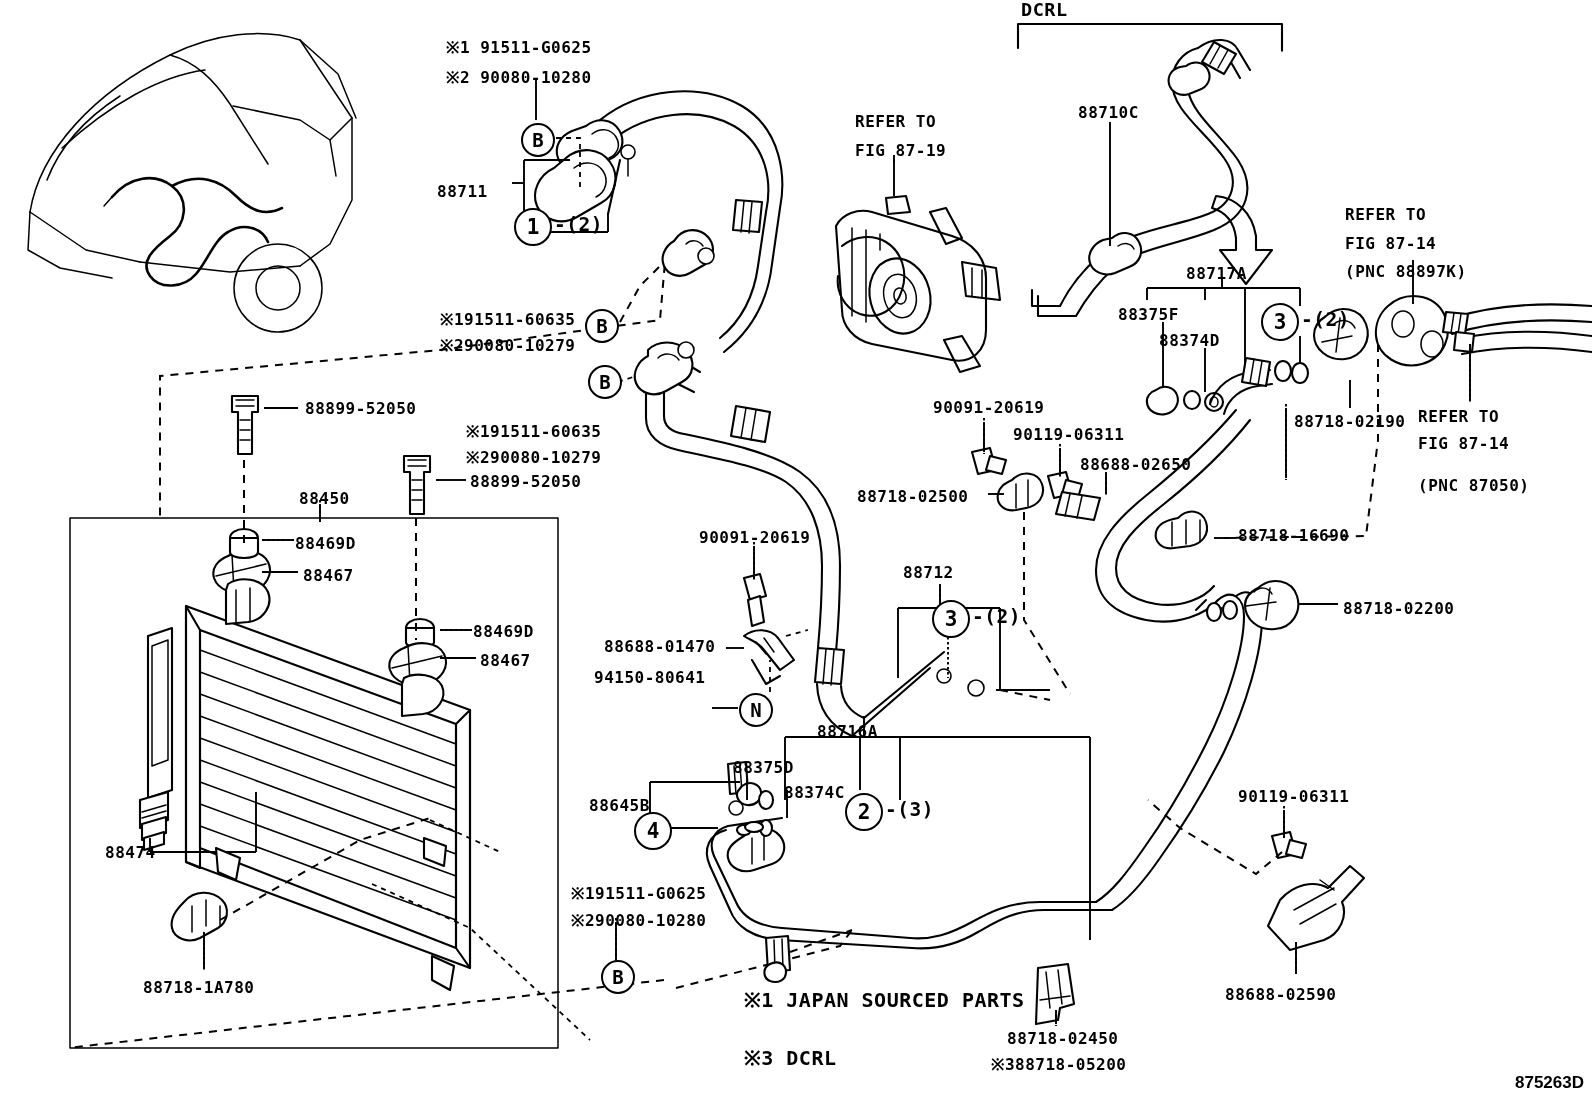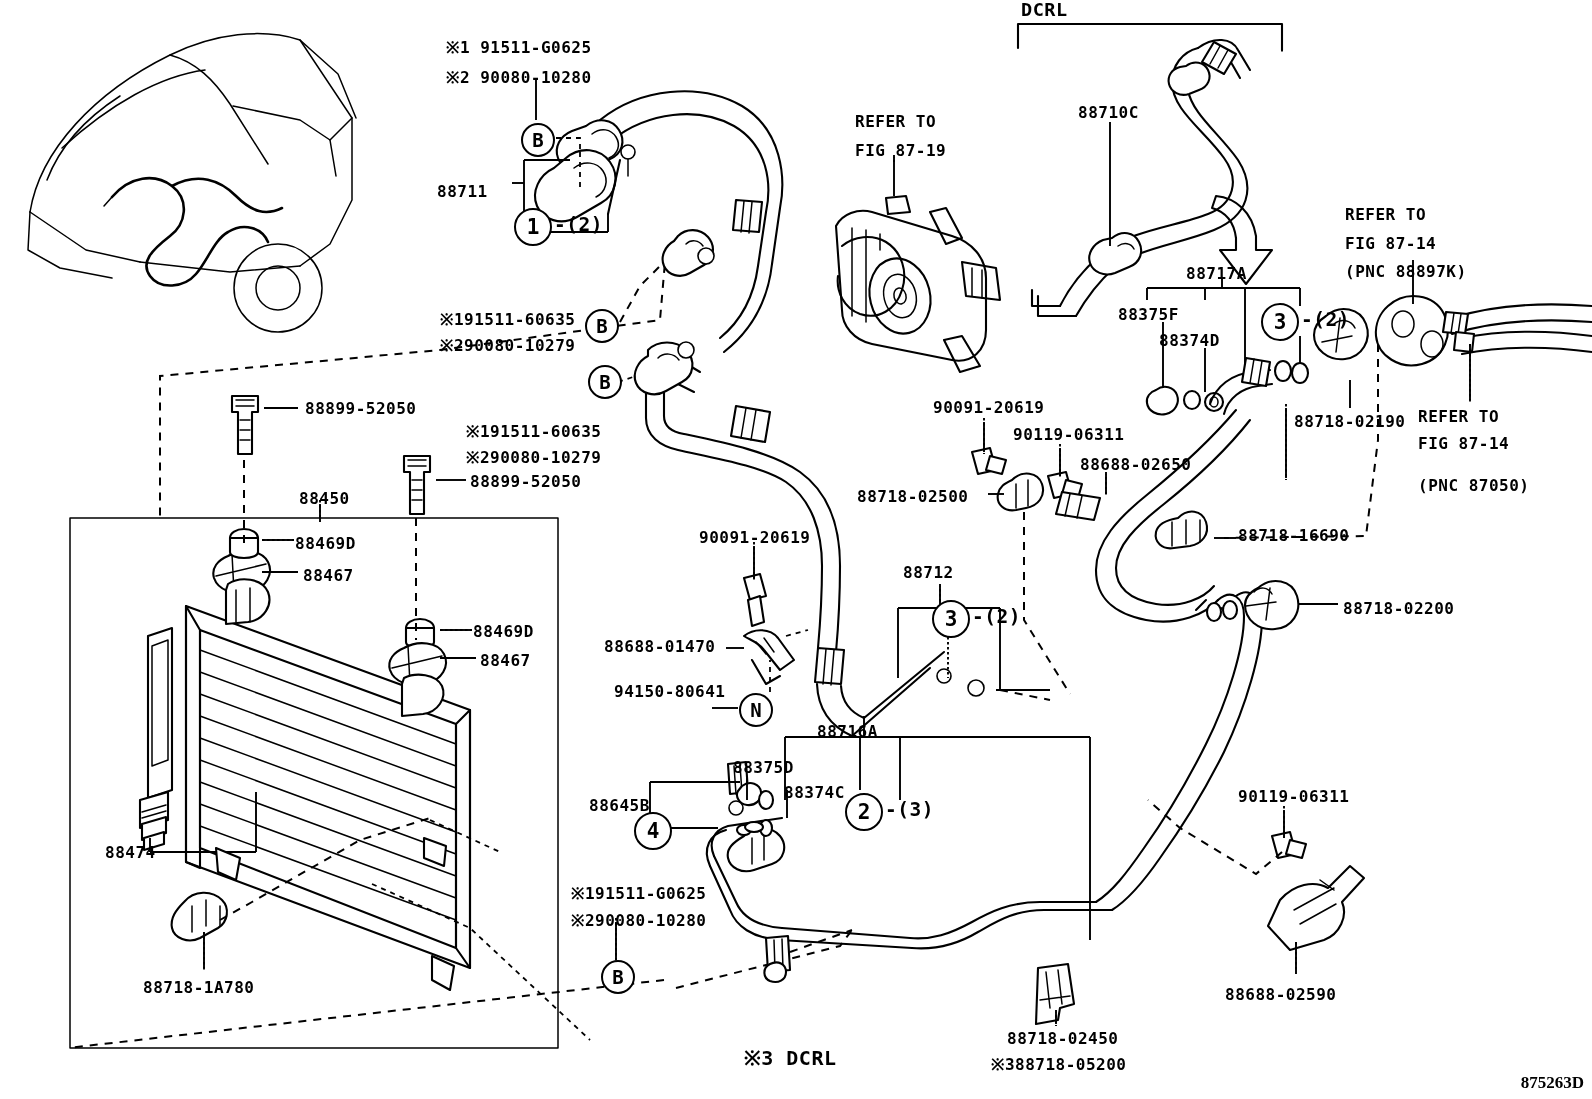--- a/index.html
+++ b/index.html
@@ -7,21 +7,21 @@
        font-family:"DejaVu Sans Mono","Liberation Mono",monospace;color:#000;}
   #stage{position:absolute;inset:0;width:1592px;height:1099px;}
   svg#art{position:absolute;left:0;top:0;width:1592px;height:1099px;}
   .lbl{position:absolute;white-space:nowrap;font-weight:bold;letter-spacing:0.5px;
        font-family:"DejaVu Sans Mono","Liberation Mono",monospace;color:#000;line-height:1.25;}
   .s22{font-size:16px;}
   .s20{font-size:19.5px;}
   .s19{font-size:18.5px;}
   .note{font-size:20px;font-weight:bold;}
   .figno{position:absolute;right:8px;bottom:6px;font-size:17px;font-weight:bold;
-         font-family:Liberation Serif, serif;margin-top:36px;}
+         font-family:Liberation Sans, sans-serif;margin-top:36px;}
   .cball{position:absolute;border:2.5px solid #000;border-radius:50%;
          display:flex;align-items:center;justify-content:center;
          font-weight:bold;background:#fff;}
   .cb34{width:34px;height:34px;font-size:21px;}
   .cb30{width:30px;height:30px;font-size:19px;}
 </style>
 </head>
 <body>
 
 <div id="stage">
@@ -466,21 +466,21 @@
       <div class="lbl s22" style="left: 470px; top: 472px;">88899-52050</div>
       <div class="lbl s22" style="left: 299px; top: 489px;">88450</div>
       <div class="lbl s22" style="left: 295px; top: 534px;">88469D</div>
       <div class="lbl s22" style="left: 303px; top: 566px;">88467</div>
       <div class="lbl s22" style="left: 473px; top: 622px;">88469D</div>
       <div class="lbl s22" style="left: 480px; top: 651px;">88467</div>
       <div class="lbl s22" style="left: 105px; top: 843px;">88474</div>
       <div class="lbl s22" style="left: 143px; top: 978px;">88718-1A780</div>
       <div class="lbl s22" style="left: 699px; top: 528px;">90091-20619</div>
       <div class="lbl s22" style="left: 604px; top: 637px;">88688-01470</div>
-      <div class="lbl s22" style="left: 594px; top: 682px; margin-left: 20px;">94150-80641</div>
+      <div class="lbl s22" style="left: 594px; top: 668px;">94150-80641</div>
       <div class="lbl s22" style="left: 903px; top: 563px;">88712</div>
       <div class="lbl s22" style="left: 933px; top: 398px;">90091-20619</div>
       <div class="lbl s22" style="left: 1013px; top: 425px;">90119-06311</div>
       <div class="lbl s22" style="left: 1080px; top: 455px;">88688-02650</div>
       <div class="lbl s22" style="left: 857px; top: 487px;">88718-02500</div>
       <div class="lbl s22" style="left: 1238px; top: 526px;">88718-16690</div>
       <div class="lbl s22" style="left: 1343px; top: 599px;">88718-02200</div>
       <div class="lbl s22" style="left: 817px; top: 722px;">88716A</div>
       <div class="lbl s22" style="left: 733px; top: 758px;">88375D</div>
       <div class="lbl s22" style="left: 784px; top: 783px;">88374C</div>
@@ -506,17 +506,18 @@
   <div class="lbl s20" style="left:972px;top:605px;">-(2)</div>
 
   <div class="cball cb34" style="left:1261px;top:303px;">3</div>
   <div class="lbl s20" style="left:1301px;top:308px;">-(2)</div>
 
   <div class="cball cb34" style="left:845px;top:793px;">2</div>
   <div class="lbl s20" style="left:885px;top:798px;">-(3)</div>
 
   <div class="cball cb34" style="left:634px;top:812px;">4</div>
 
+  <div class="lbl note" style="left:744px;top:988px;">※1  JAPAN  SOURCED  PARTS</div>
   <div class="lbl note" style="left:744px;top:1046px;">※3  DCRL</div>
 
   <div class="figno">875263D</div>
 
 </div>
 
 </body></html>

